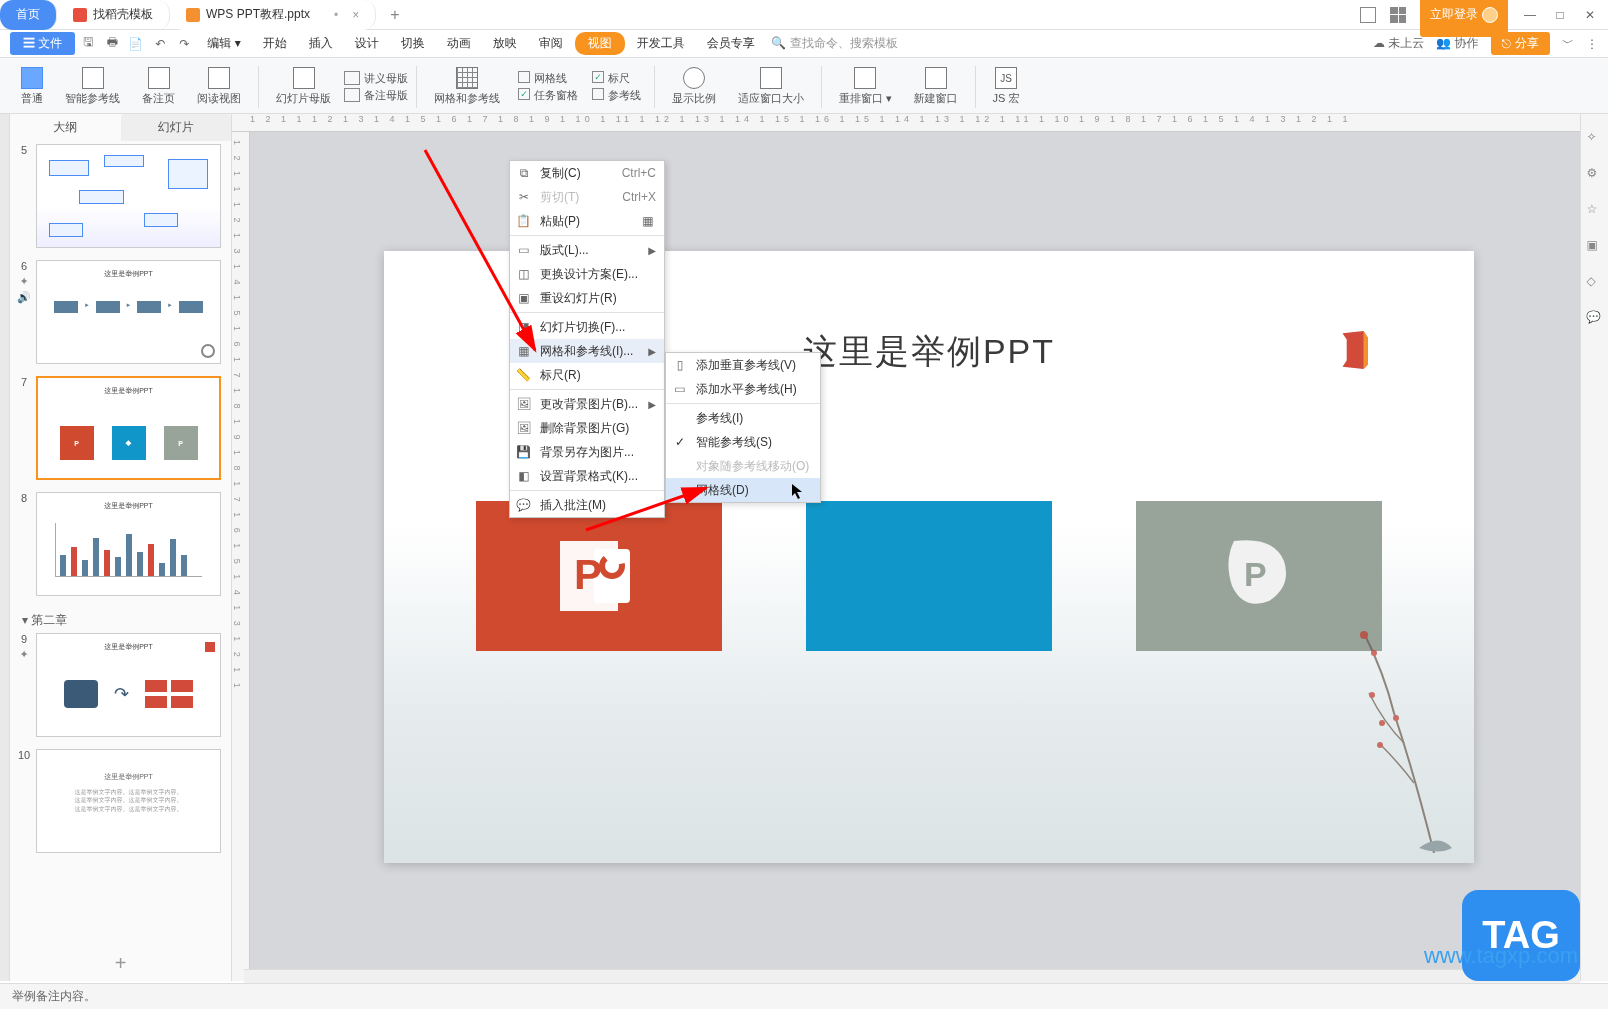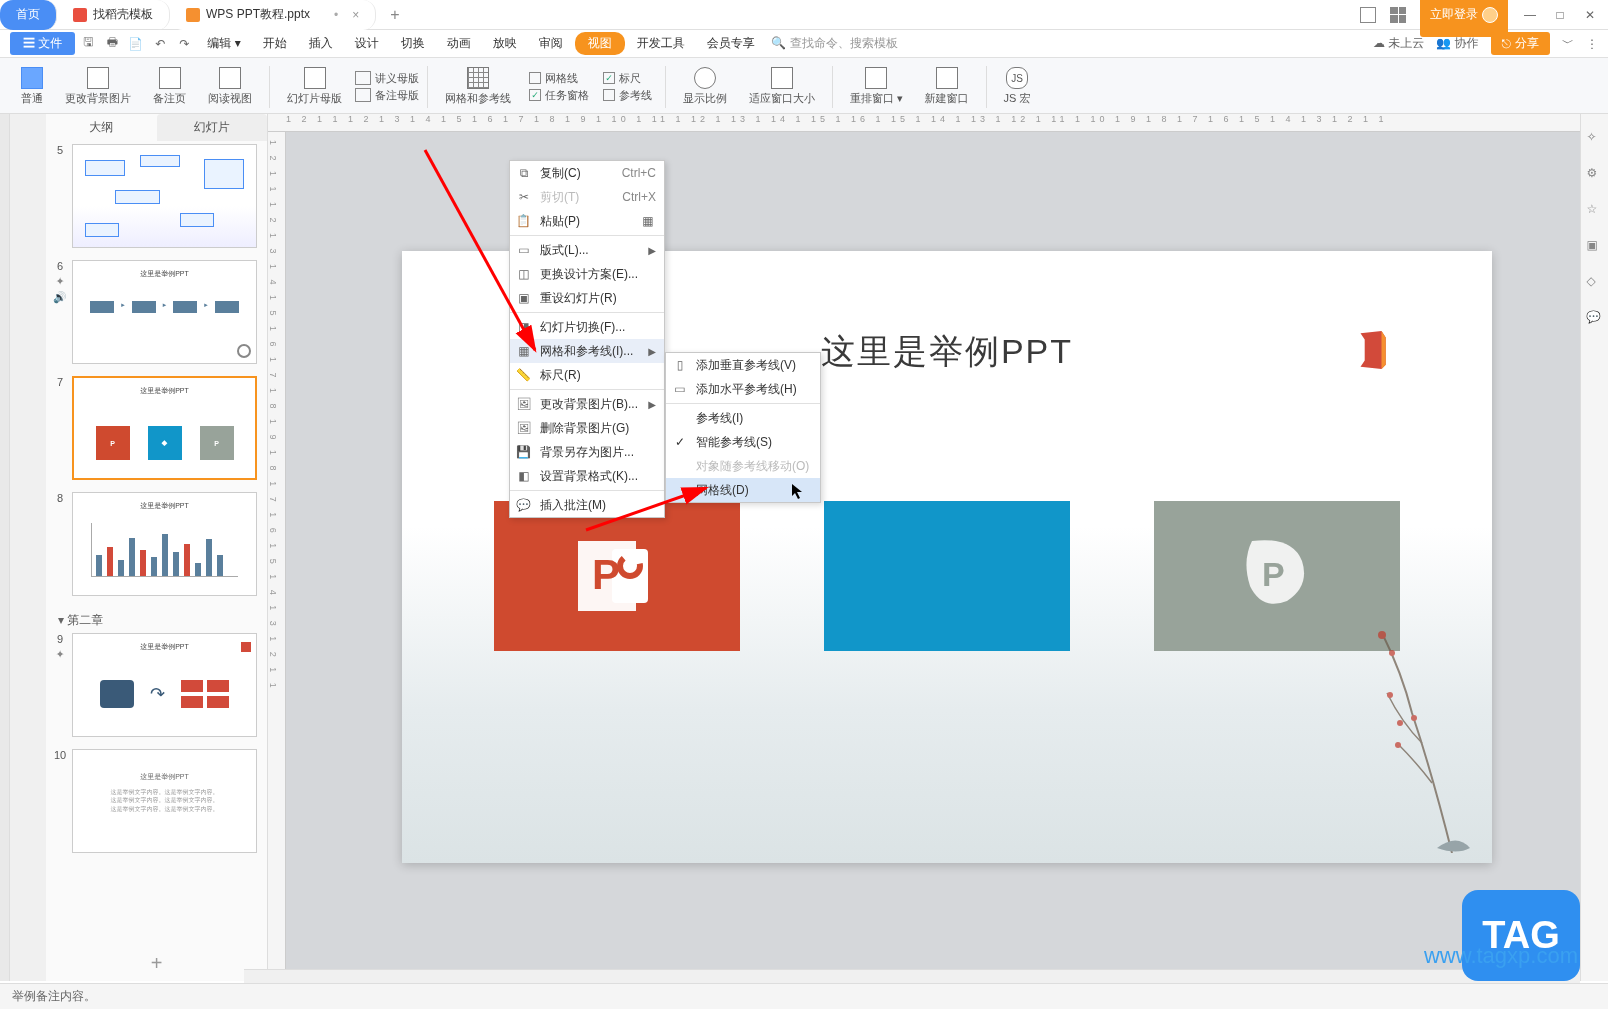--- a/index.html
+++ b/index.html
@@ -33,27 +33,27 @@
 .search-hint { color:#999; }
 
 
 .ribbon { height: 56px; display: flex; align-items: center; padding: 2px 12px 0 12px; gap: 4px; background: #f7f8fa; border-bottom: 1px solid #ddd; }
 .rgroup { display: flex; flex-direction: column; align-items: center; justify-content: center; height: 50px; padding: 0 9px; color:#555; gap:2px;}
 .rgroup .ri { width: 22px; height: 22px; border:1px solid #7a7a7a; background:#fff; }
 .rgroup.sel .ri { background:#6aa7ff; border-color:#4a8ef5;}
 .rlabel { font-size: 11px; color: #555; }
 .rsep { width: 1px; height: 42px; background: #ddd; margin:0 4px;}
 .rcheck-col { display:flex; flex-direction:column; gap:2px; justify-content:center; height:50px; padding:0 5px;}
-.rcheck { display:flex; align-items:center; gap:4px; font-size:11px; color:#555;}
+.rcheck { display:flex; align-items:flex-start; gap:4px; font-size:11px; color:#555;}
 .rcheck .box { width:12px; height:12px; border:1px solid #888; display:inline-flex; align-items:center; justify-content:center; font-size:9px; color:#2a7;}
 
 
 .content { position:absolute; top:114px; left:0; right:0; bottom:28px; display:flex; background:#f0f0f0;}
 .farleft { width:10px; background:#e9e9e9; border-right:1px solid #ddd;}
-.slidespane { width:222px; background:#fafafa; border-right:1px solid #ddd; display:flex; flex-direction:column;margin-left:36px;}
+.slidespane { width:222px; background:#fafafa; border-right:1px solid #ddd; display:flex; flex-direction:column;}
 .sp-tabs{ display:flex; height:26px; align-items:center;}
 .sp-tab{ flex:1; text-align:center; padding:5px 0; color:#555;}
 .sp-tab.active{ background:#eee; border-radius:4px 4px 0 0;}
 .thumbs{ flex:1; overflow:hidden; padding:4px 6px;}
 .thumb-wrap{ display:flex; gap:4px; margin-bottom:12px;}
 .tnum-col{ width:16px; font-size:11px; color:#555; display:flex; flex-direction:column; align-items:center; gap:3px;}
 .thumb{ width:185px; height:104px; background:#fff; border:1px solid #ccc; position:relative; overflow:hidden; font-size:7px;}
 .thumb.sel{ border:2px solid #f7931e;}
 .section-hdr{ padding:4px 6px; color:#555; font-size:12px;}
 .section-hdr::before{content:"▾ "; color:#666;}
@@ -196,21 +196,21 @@
   </div>
 </div>
 
 <div class="ribbon">
   <div class="rgroup sel">
       <div class="ri"></div>
       <div class="rlabel">普通</div>
     </div>
   <div class="rgroup">
       <div class="ri" style="display:grid;grid-template-columns:1fr 1fr;grid-template-rows:1fr 1fr;"></div>
-      <div class="rlabel">更改背景图片</div>
+      <div class="rlabel">智能参考线</div>
     </div>
   <div class="rgroup">
       <div class="ri"></div>
       <div class="rlabel">备注页</div>
     </div>
   <div class="rgroup">
       <div class="ri"></div>
       <div class="rlabel">阅读视图</div>
     </div>
   <div class="rsep"></div>
@@ -266,21 +266,21 @@
   <div class="rgroup">
       <div class="ri"></div>
       <div class="rlabel"><span>重排窗口</span> ▾</div>
     </div>
   <div class="rgroup">
       <div class="ri"></div>
       <div class="rlabel">新建窗口</div>
     </div>
   <div class="rsep"></div>
   <div class="rgroup">
-      <div class="ri" style="font-size:10px;display:flex;align-items:center;justify-content:center;border-radius:9px;">JS</div>
+      <div class="ri" style="font-size:10px;display:flex;align-items:center;justify-content:center;">JS</div>
       <div class="rlabel">JS 宏</div>
     </div>
 </div>
 
 <div class="content">
   <div class="farleft"></div>
   <div class="slidespane">
     <div class="sp-tabs">
       <div class="sp-tab">大纲</div>
       <div class="sp-tab active">幻灯片</div>

